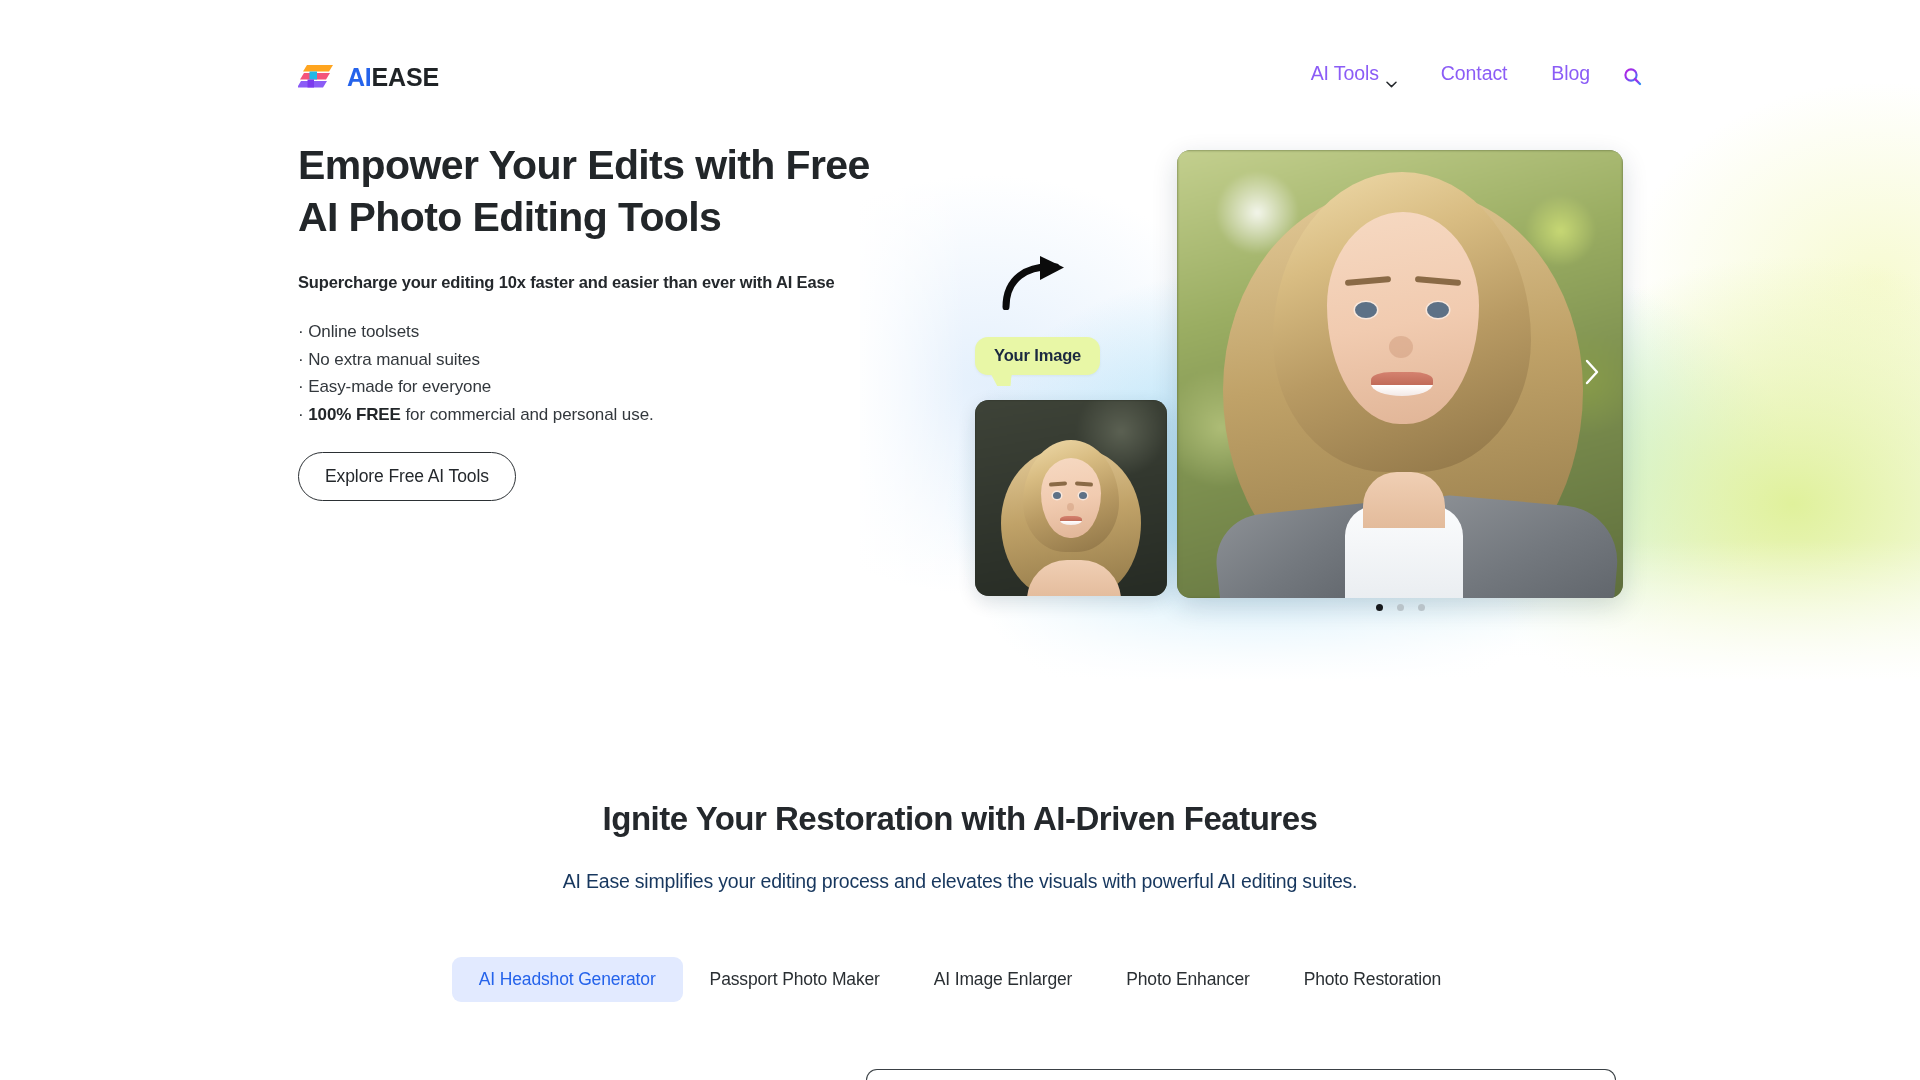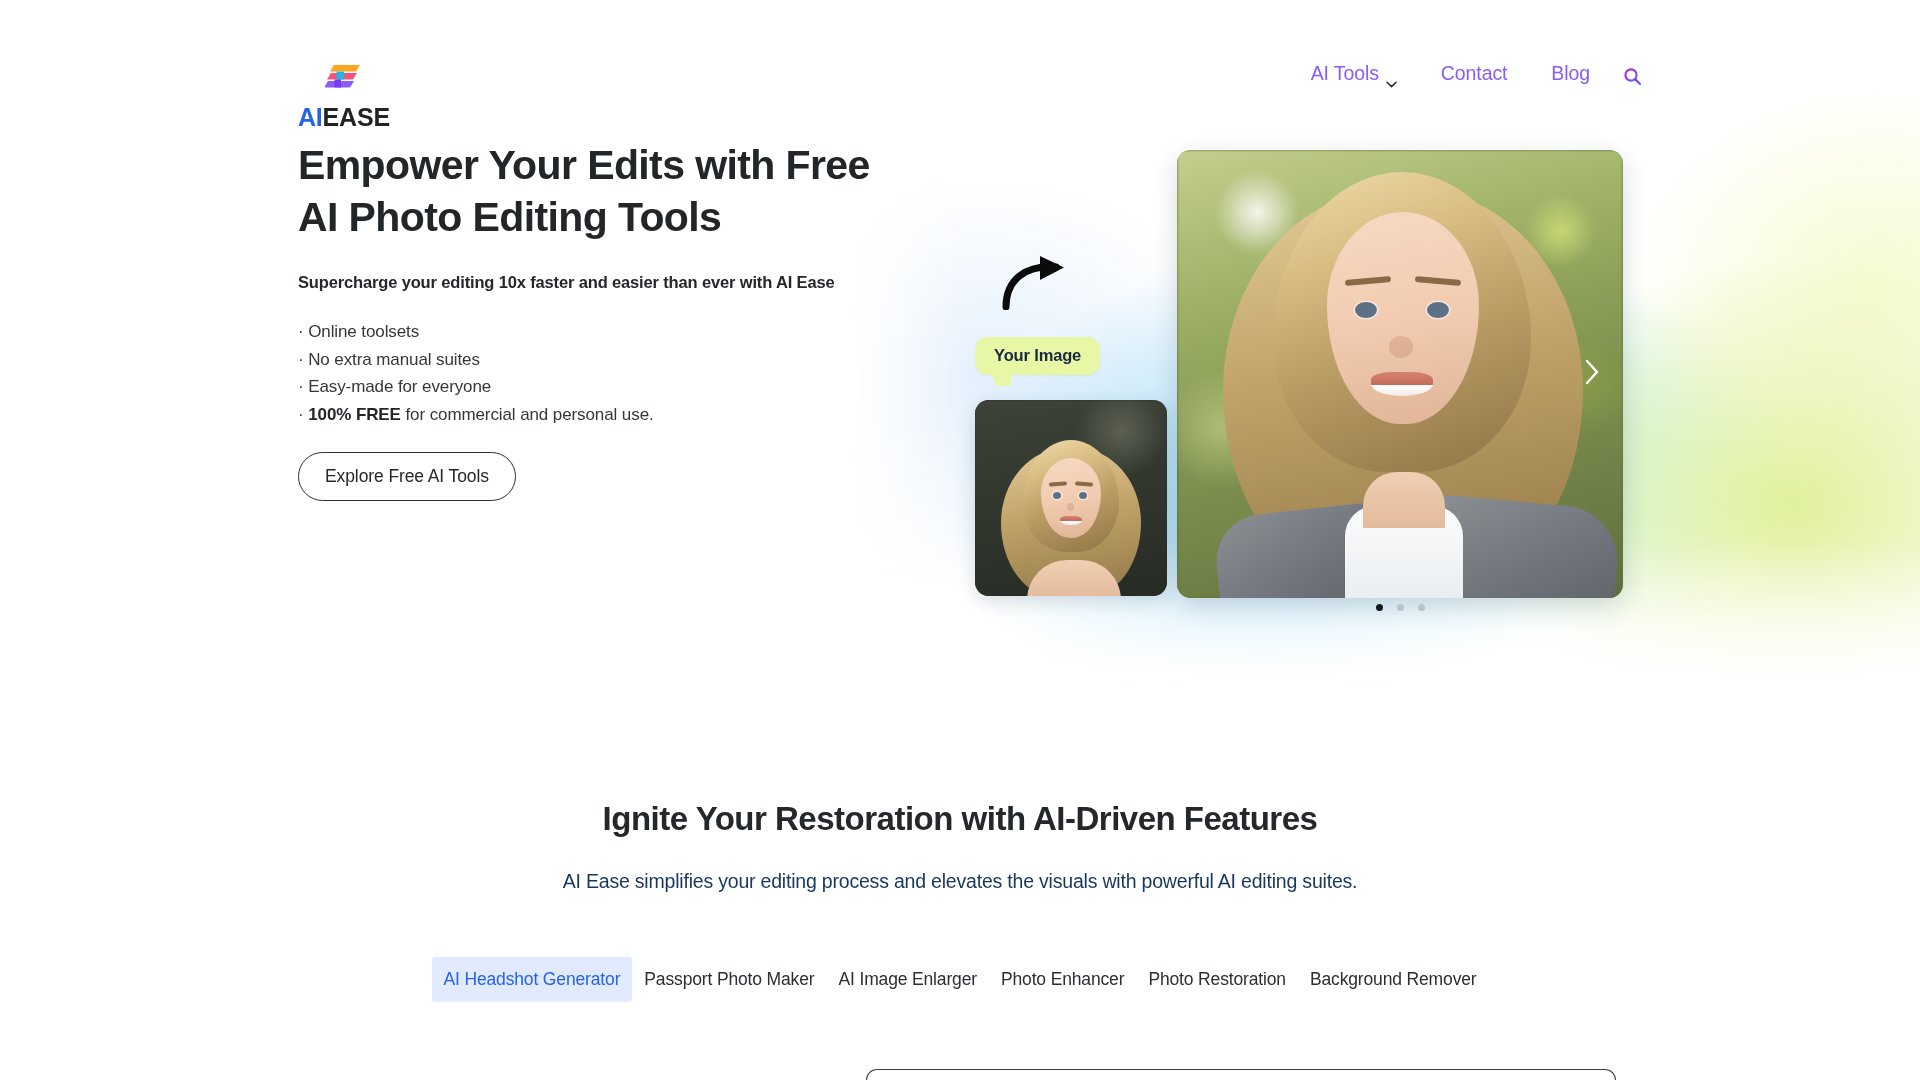--- a/index.html
+++ b/index.html
@@ -66,21 +66,20 @@
   }
 
   .logo {
     position: absolute;
     left: 298px;
     top: 62px;
     display: flex;
     align-items: center;
     gap: 11px;
     cursor: pointer;
-    flex-direction: column;
   }
   .logo-mark {
     width: 38px;
     height: 30px;
     position: relative;
     flex: 0 0 auto;
   }
   .logo-text {
     font-size: 25px;
     font-weight: 700;
@@ -351,24 +350,24 @@
     letter-spacing: -0.2px;
   }
   .tabs {
     margin-top: 64px;
     display: flex;
     justify-content: center;
     align-items: center;
     gap: 0px;
   }
   .tab {
-    padding: 12px 12px;
+    padding: 12px 27px;
     font-size: 17.5px;
     color: #2a2f33;
-    border-radius: 3px;
+    border-radius: 9px;
     cursor: pointer;
     white-space: nowrap;
     letter-spacing: -0.15px;
   }
   .tab.active {
     background: #e2eaff;
     color: #2563EB;
   }
 
   .content-card-edge {
@@ -521,19 +520,18 @@
   <div class="features">
     <h2 class="features-title">Ignite Your Restoration with AI-Driven Features</h2>
     <p class="features-sub">AI Ease simplifies your editing process and elevates the visuals with powerful AI editing suites.</p>
 
     <div class="tabs">
       <div class="tab active">AI Headshot Generator</div>
       <div class="tab">Passport Photo Maker</div>
       <div class="tab">AI Image Enlarger</div>
       <div class="tab">Photo Enhancer</div>
       <div class="tab">Photo Restoration</div>
-      <div class="tab">Background Remover</div>
     </div>
   </div>
 
   <div class="content-card-edge"></div>
 
 </div>
 
 </body></html>

